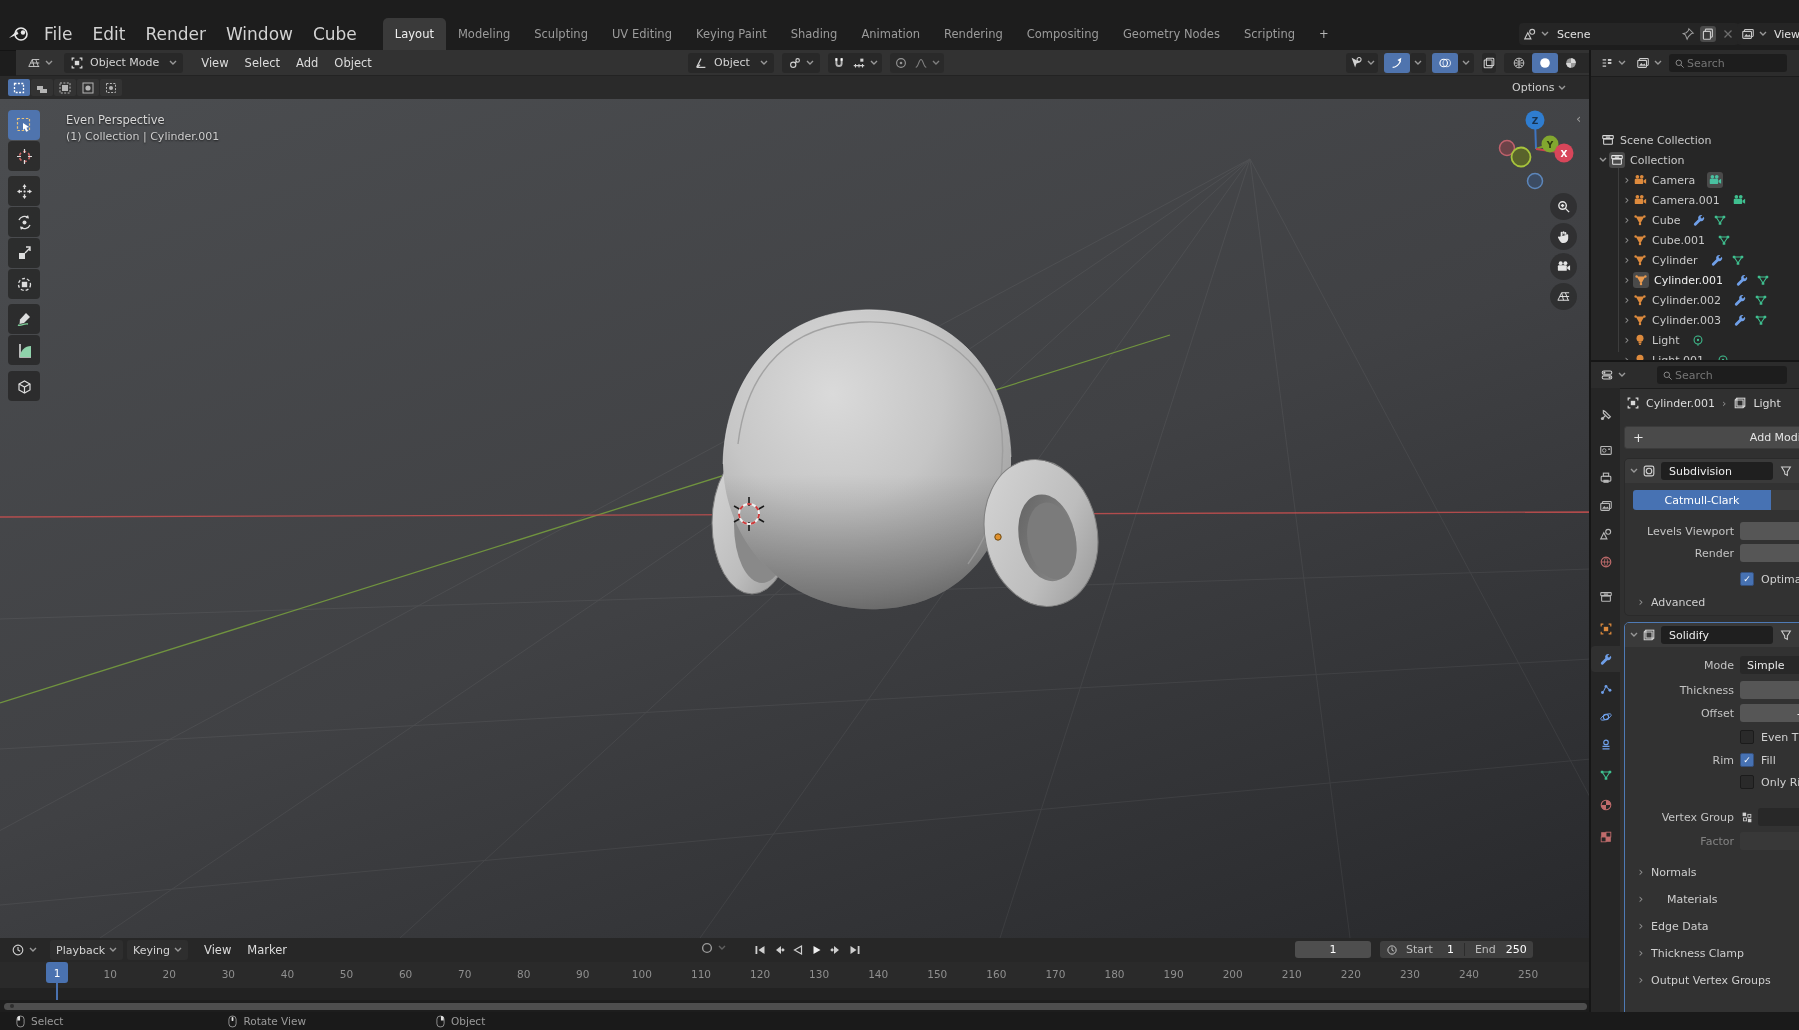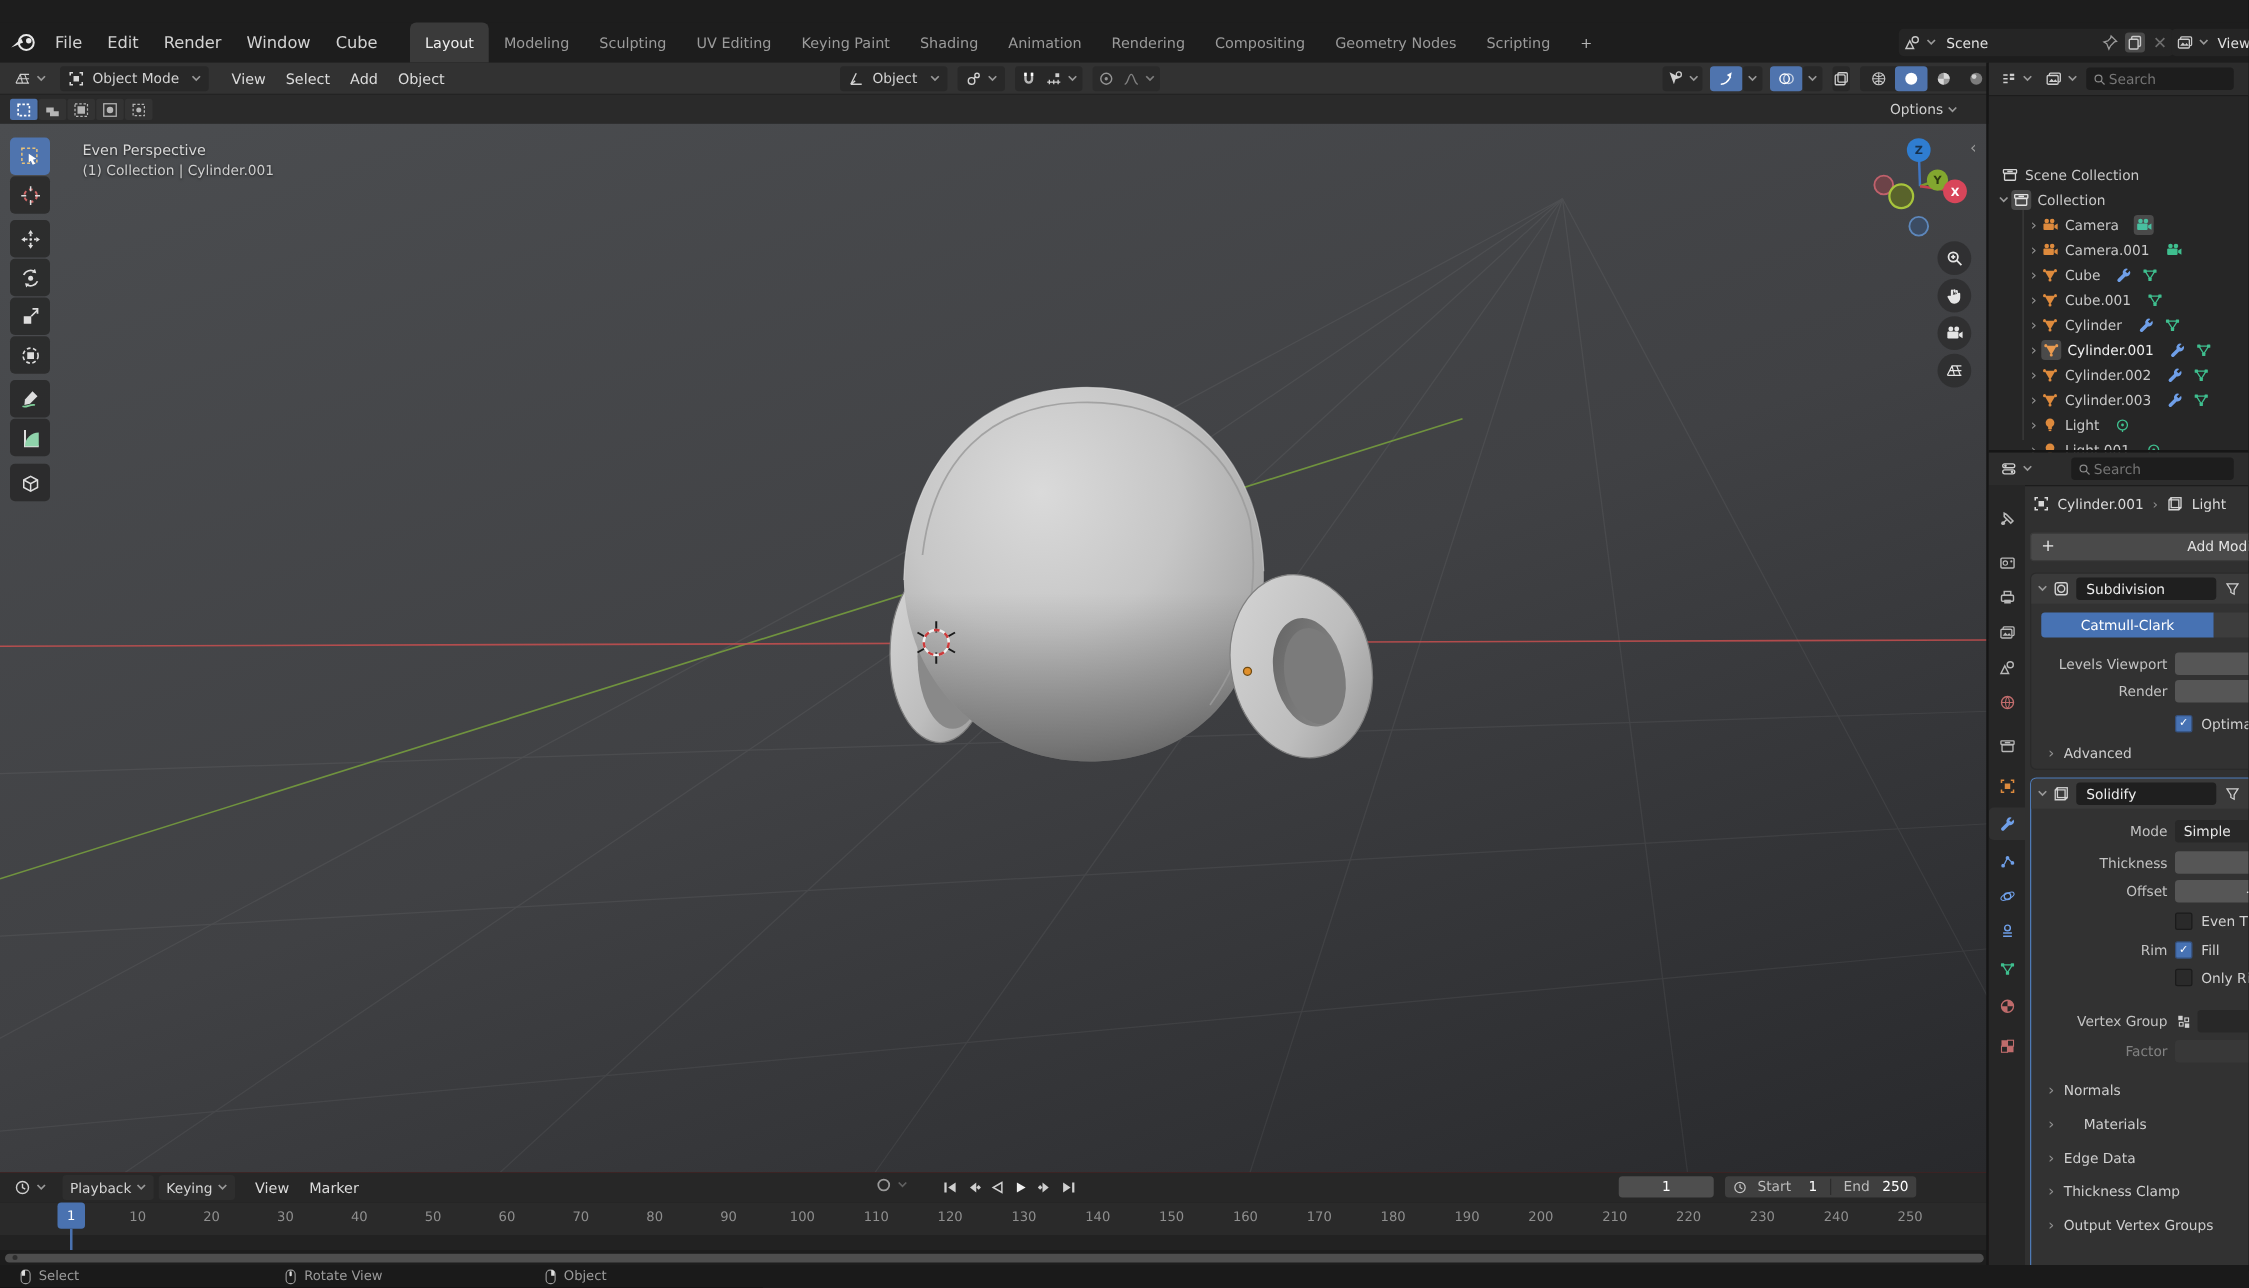--- a/index.html
+++ b/index.html
@@ -5,44 +5,44 @@
   html,body{margin:0;padding:0;background:#0e0e0e}
   #app{position:relative;width:1799px;height:1030px;overflow:hidden;background:#1d1d1d;
        font-family:"DejaVu Sans","Liberation Sans",sans-serif;font-size:11px;color:#d4d4d4}
   .abs{position:absolute}
   .flex{display:flex;align-items:center}
   svg{display:block}
   .cv{width:8px;height:6px;margin-left:4px;flex:none}
   
   #titlebar{left:0;top:0;width:1799px;height:18px;background:#161616;color:#c9c9c9;font-size:10.5px}
   #topbar{left:0;top:18px;width:1799px;height:32px;background:#1d1d1d;border-bottom:1px solid #141414}
-  .menu-item{padding:0 10px;color:#d2d2d2;font-size:13px;cursor:default}
+  .menu-item{padding:0 10px;color:#d2d2d2;font-size:17px;cursor:default}
   .ws-tab{padding:0 12px;height:32px;display:flex;align-items:center;color:#9b9b9b;font-size:11.5px}
   .ws-tab.active{background:#3a3a3a;border-radius:5px 5px 0 0;color:#efefef}
   .idwidget{background:#252525;border-radius:4px;height:22px;display:flex;align-items:center;padding:0 4px}
   
-  #vph{left:0;top:50px;width:1591px;height:25px;background:#323232;border-bottom:1px solid #232323}
+  #vph{left:16px;top:50px;width:1591px;height:25px;background:#323232;border-bottom:1px solid #232323}
   #vpts{left:0;top:76px;width:1591px;height:23px;background:#2a2a2a}
   .hbtn{height:20px;border-radius:3px;display:flex;align-items:center;padding:0 5px;background:transparent}
   .wdg{background:#282828;border-radius:3px;height:20px;display:flex;align-items:center;padding:0 6px}
   .hmenu{padding:0 8px;color:#dcdcdc;font-size:11.5px}
   .tgl{width:26px;height:20px;border-radius:3px;display:flex;align-items:center;justify-content:center;background:#282828}
   .tgl.on{background:#4f74ae}
   .selmode{width:22px;height:17px;border-radius:2px;background:#333;margin-right:1px;display:flex;align-items:center;justify-content:center}
   .selmode.on{background:#4f74ae}
   
   #canvas{left:0;top:99px;width:1591px;height:839px;background:linear-gradient(160deg,#4b4d50 0%,#404144 52%,#28292c 100%);overflow:hidden}
   .vptext{position:absolute;left:66px;color:#d8d8d8;font-size:11.5px;text-shadow:0 1px 2px rgba(0,0,0,.65)}
   .toolbtn{position:absolute;left:8px;width:32px;height:30px;border-radius:4px;background:rgba(42,42,42,.92);
            display:flex;align-items:center;justify-content:center}
   .toolbtn.on{background:#4f74ae}
   .navside{position:absolute;left:1550px;width:27px;height:27px;border-radius:50%;background:rgba(35,35,35,.55);
            display:flex;align-items:center;justify-content:center}
   
-  #timeline{left:0;top:938px;width:1591px;height:74px;background:#7f1d1d}
+  #timeline{left:0;top:938px;width:1591px;height:74px;background:#0f766e}
   #tl-head{position:absolute;left:0;top:0;width:1591px;height:24px;background:#272727;border-bottom:1px solid #1d1d1d}
   #tl-ruler{position:absolute;left:0;top:24px;width:1591px;height:26px;background:#2a2a2a}
   #tl-body{position:absolute;left:0;top:50px;width:1591px;height:12px;background:#222}
   #tl-scroll{position:absolute;left:0;top:62px;width:1591px;height:12px;background:#1d1d1d}
   .tick{position:absolute;top:6px;transform:translateX(-50%);color:#8f8f8f;font-size:10.5px}
   .pbtn{width:19px;height:17px;display:flex;align-items:center;justify-content:center}
   
   #outliner{left:1591px;top:50px;width:208px;height:312px;background:#262626;overflow:hidden}
   #outl-head{position:absolute;left:0;top:0;width:208px;height:26px;background:#2c2c2c;border-bottom:1px solid #1c1c1c;display:flex;align-items:center}
   .srch{background:#1d1d1d;border-radius:3px;height:18px;display:flex;align-items:center;padding:0 5px}

